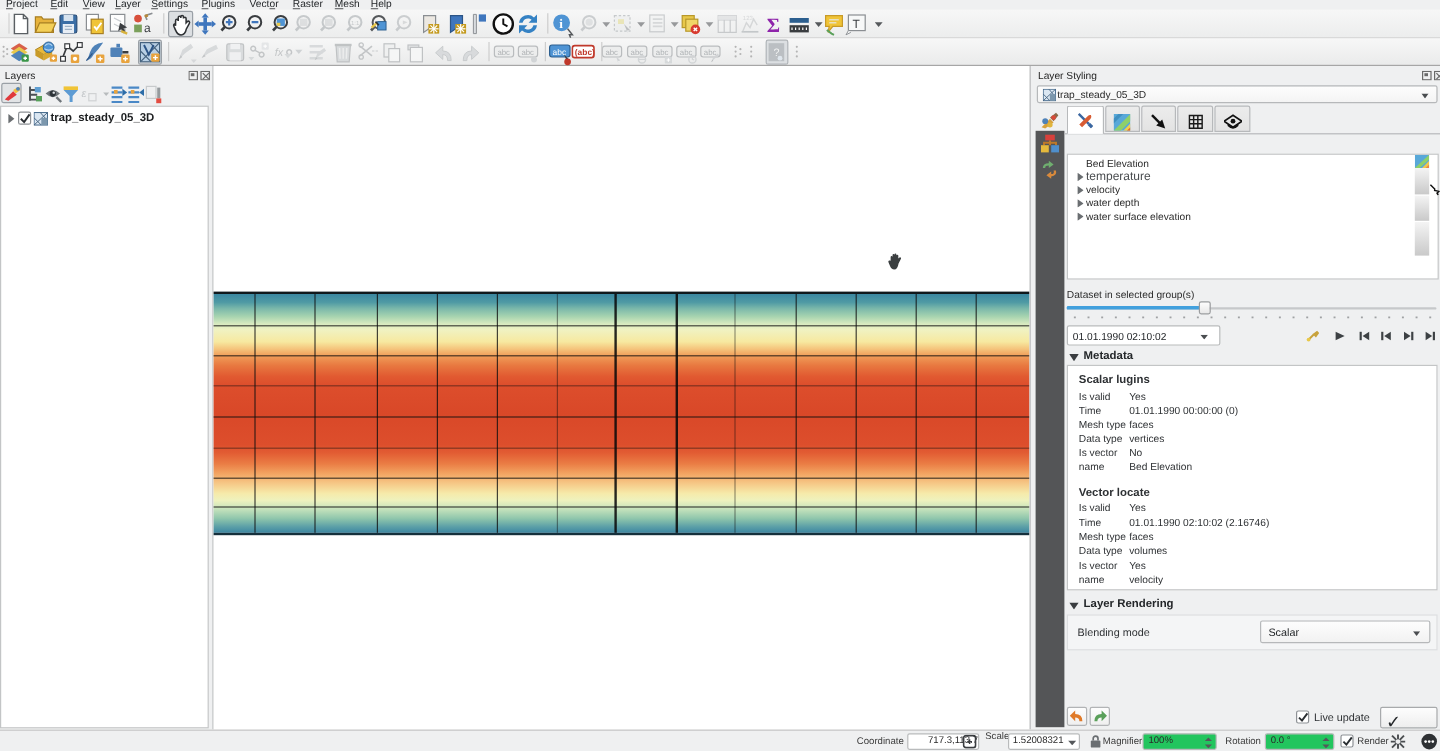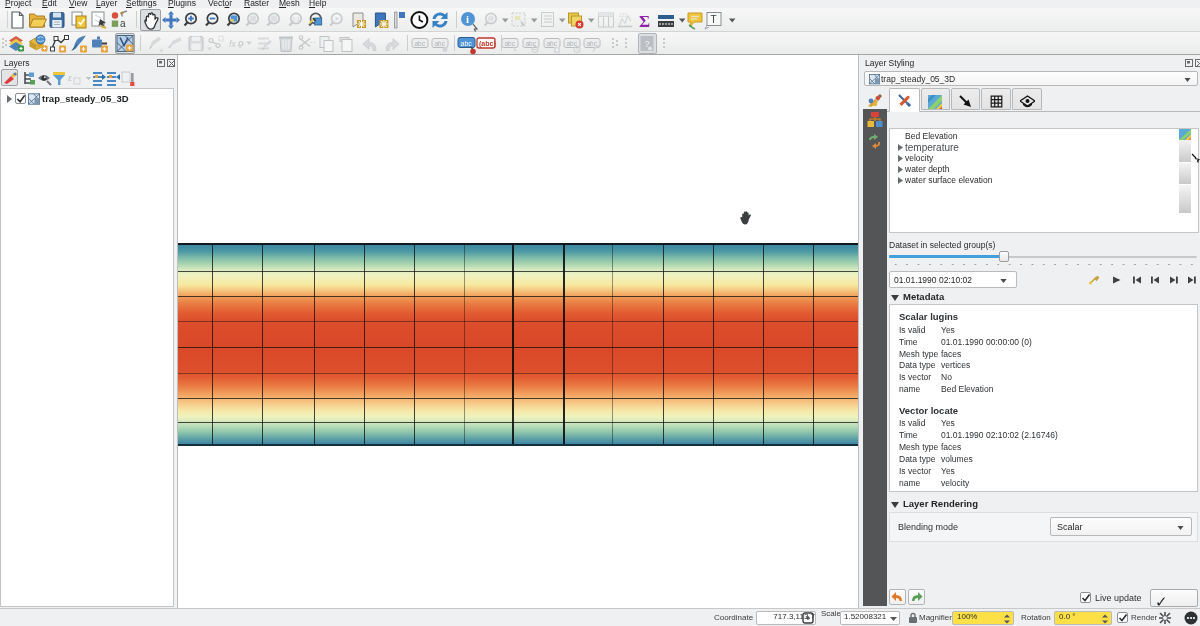--- a/index.html
+++ b/index.html
@@ -35,21 +35,21 @@
 #darkstrip{position:absolute;left:4px;top:54px;width:24px;height:497px;background:#545557}
 .tab{position:absolute;top:33px;height:22px;border:1px solid #b7b9bb;background:linear-gradient(#ececec,#e3e3e3);border-radius:2px 2px 0 0}
 .tab.active{background:#ffffff;height:24px;top:33px;border-bottom:1px solid #fff;z-index:3}
 #tabbase{position:absolute;left:28px;top:56px;width:314px;height:1px;background:#b7b9bb;z-index:1}
 .sechead{font-weight:bold;font-size:9.5px;color:#232629}
 .wbox{position:absolute;background:#fff;border:1px solid #c3c5c6}
 
 #statusbar{position:absolute;left:0;top:608px;width:1200px;height:18px;background:#eff0f1;border-top:1px solid #c8c8c8;font-size:8px;color:#3a3a3a}
 .sbox{position:absolute;background:#fff;border:1px solid #b9bbbc;border-radius:2px;font-size:8px;color:#2b2b2b}
 .slabel{position:absolute;font-size:8px;color:#3a3a3a}
-.spin{position:absolute;background:#fde047;border:1px solid #b9bbbc;border-radius:2px;font-size:8px;color:#2b2b2b}
+.spin{position:absolute;background:#22c55e;border:1px solid #b9bbbc;border-radius:2px;font-size:8px;color:#2b2b2b}
 </style></head>
 <body>
 <div id="app">
   <div id="menubar">
     <span class="mi" style="left:5px"><u>P</u>roject</span>
     <span class="mi" style="left:42px"><u>E</u>dit</span>
     <span class="mi" style="left:69px"><u>V</u>iew</span>
     <span class="mi" style="left:96px"><u>L</u>ayer</span>
     <span class="mi" style="left:126px"><u>S</u>ettings</span>
     <span class="mi" style="left:168px"><u>P</u>lugins</span>

